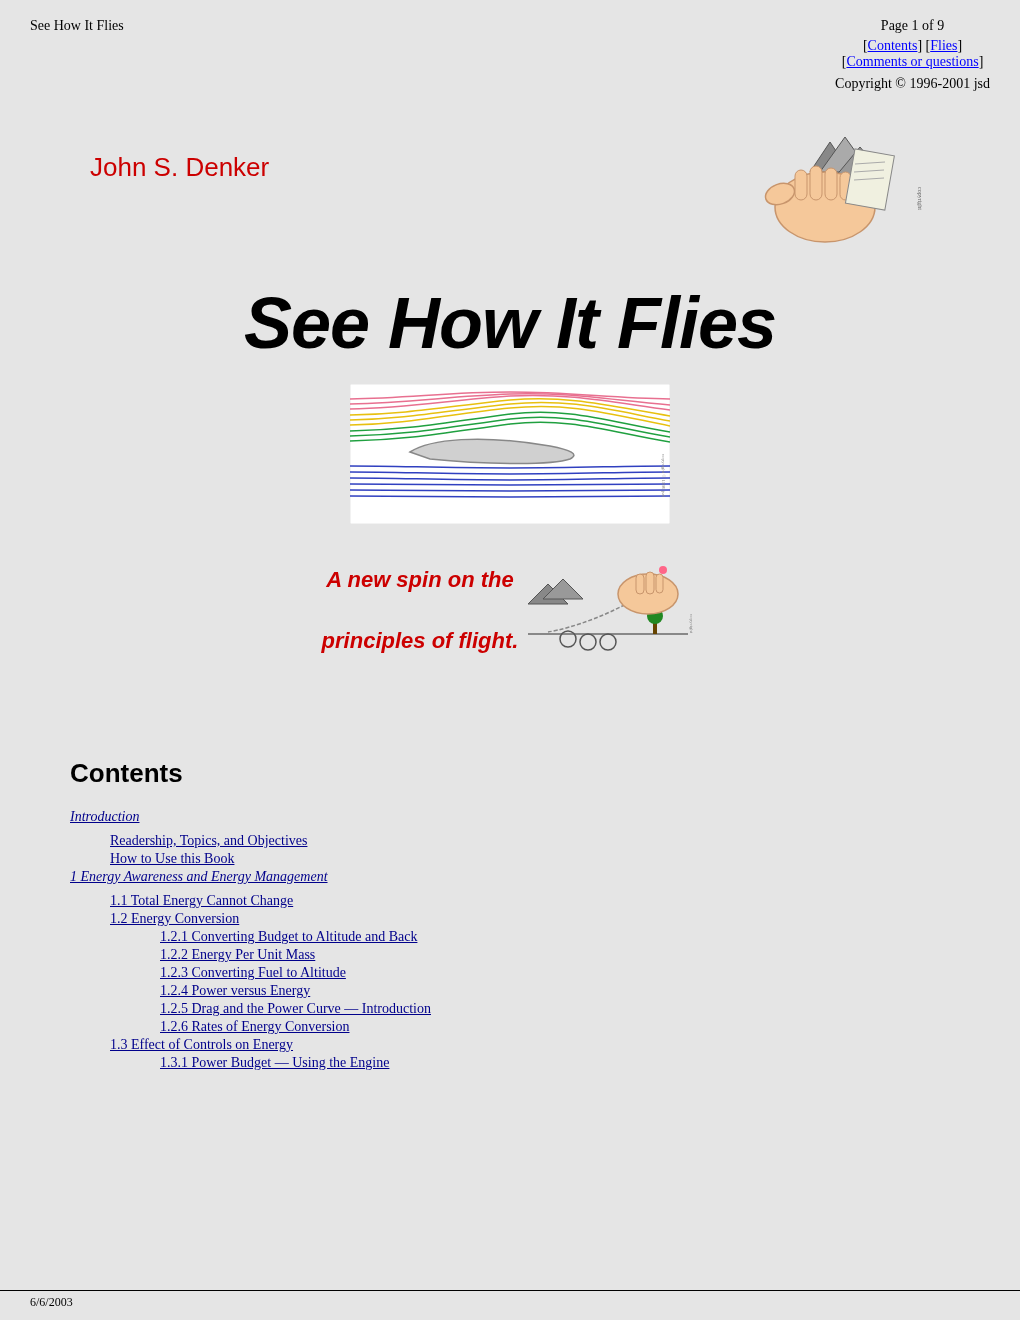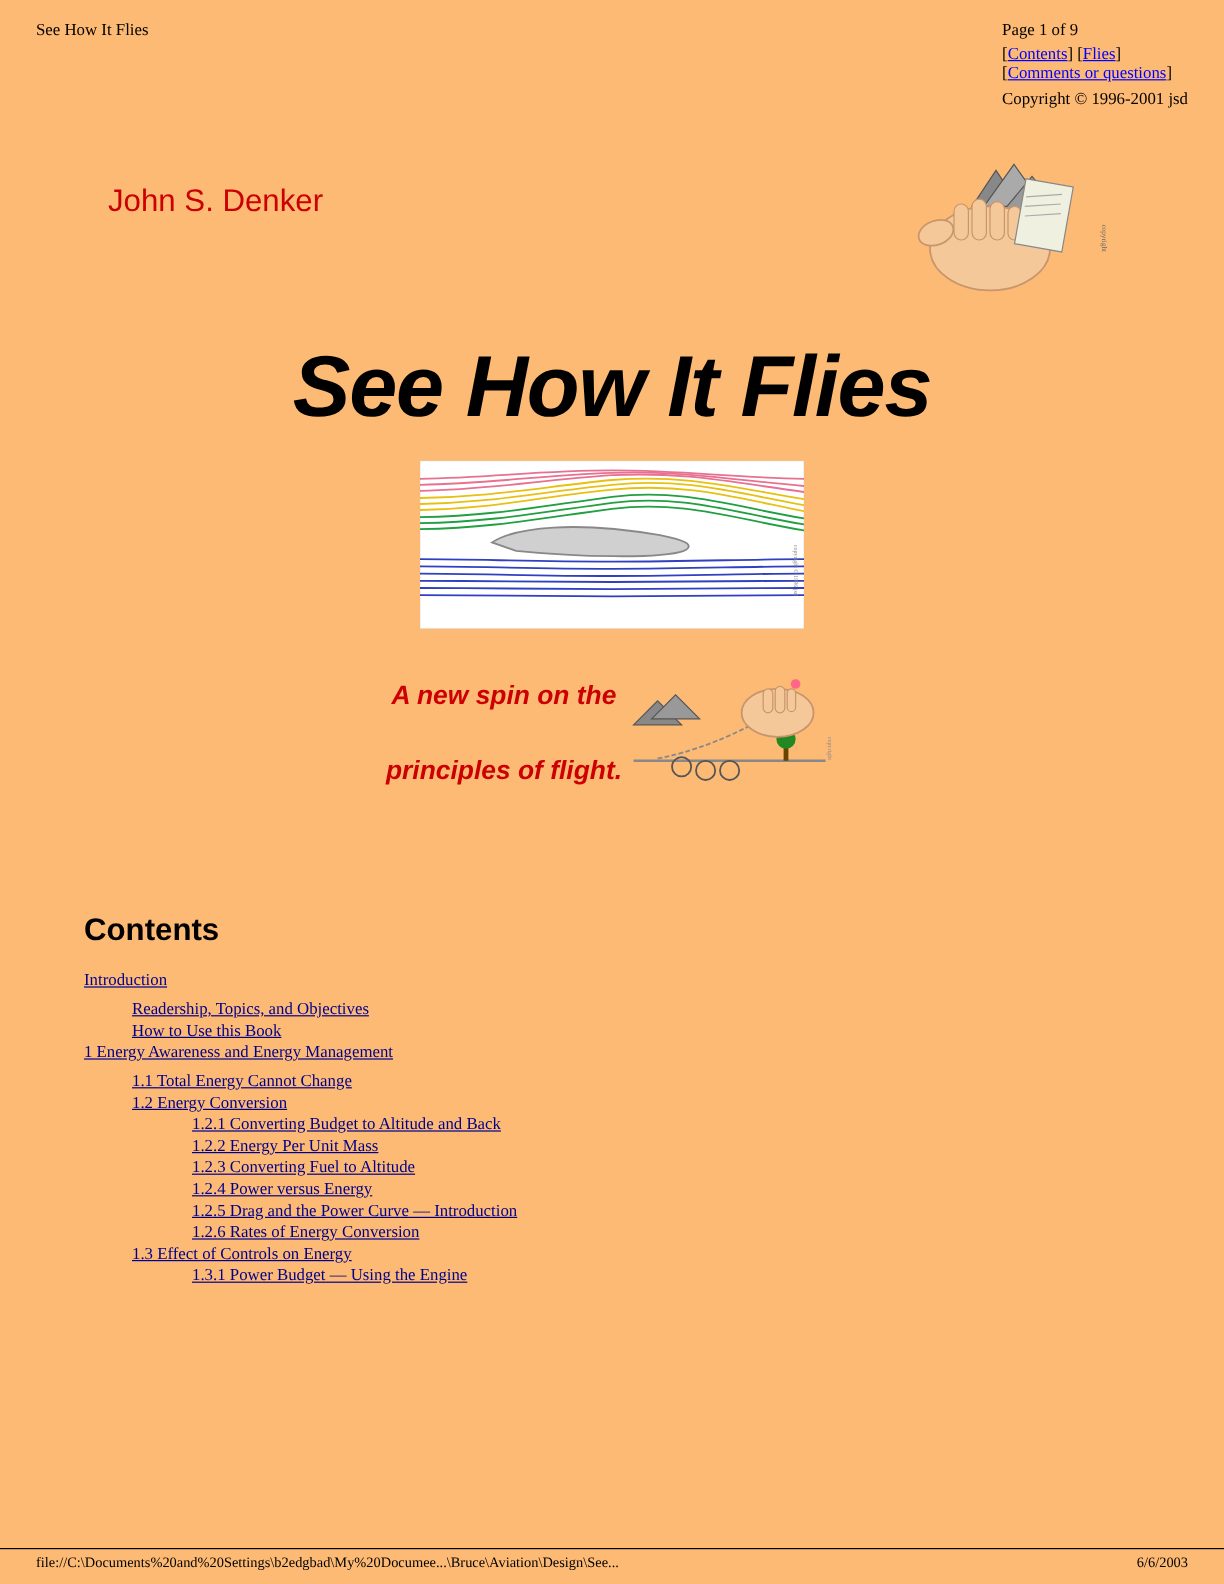--- a/index.html
+++ b/index.html
@@ -14,39 +14,39 @@
       font-size: 14px;
       color: #000;
       width: 1020px;
       min-height: 1320px;
       position: relative;
     }
 
     .page-container {
       width: 1020px;
       min-height: 1320px;
-      background: #fdba74;
+      background: #e5e5e5;
       padding: 10px 30px 10px 30px;
       position: relative;
     }
 
     .top-bar {
       display: flex;
       justify-content: space-between;
       align-items: flex-start;
       padding-top: 8px;
     }
 
     .top-left-title {
       font-size: 14px;
       color: #000;
     }
 
     .top-right {
-      text-align: left;
+      text-align: center;
       font-size: 14px;
     }
 
     .top-right .page-num {
       display: block;
       margin-bottom: 4px;
     }
 
     .top-right .nav-links {
       display: block;
@@ -149,20 +149,21 @@
     .toc-item a {
       color: #00008b;
       text-decoration: underline;
       font-size: 14px;
       font-family: Times New Roman, serif;
     }
 
     .toc-level-0 {
       margin-left: 0px;
       margin-bottom: 8px;
+      font-style: italic;
     }
 
     .toc-level-1 {
       margin-left: 40px;
       margin-bottom: 2px;
     }
 
     .toc-level-2 {
       margin-left: 90px;
       margin-bottom: 2px;
@@ -331,17 +332,16 @@
         <li class="toc-item toc-level-2"><a href="#">1.2.3  Converting Fuel to Altitude</a></li>
         <li class="toc-item toc-level-2"><a href="#">1.2.4  Power versus Energy</a></li>
         <li class="toc-item toc-level-2"><a href="#">1.2.5  Drag and the Power Curve — Introduction</a></li>
         <li class="toc-item toc-level-2"><a href="#">1.2.6  Rates of Energy Conversion</a></li>
         <li class="toc-item toc-level-1"><a href="#">1.3  Effect of Controls on Energy</a></li>
         <li class="toc-item toc-level-2"><a href="#">1.3.1  Power Budget — Using the Engine</a></li>
       </ul>
   </div>
 
   <div class="footer-bar">
-    <span class="footer-path">file://C:\Documents%20and%20Settings\b2edgbad\My%20Documee...\Bruce\Aviation\Design\See...</span>
     <span class="footer-date">6/6/2003</span>
   </div>
 
 </div>
 
 </body></html>

